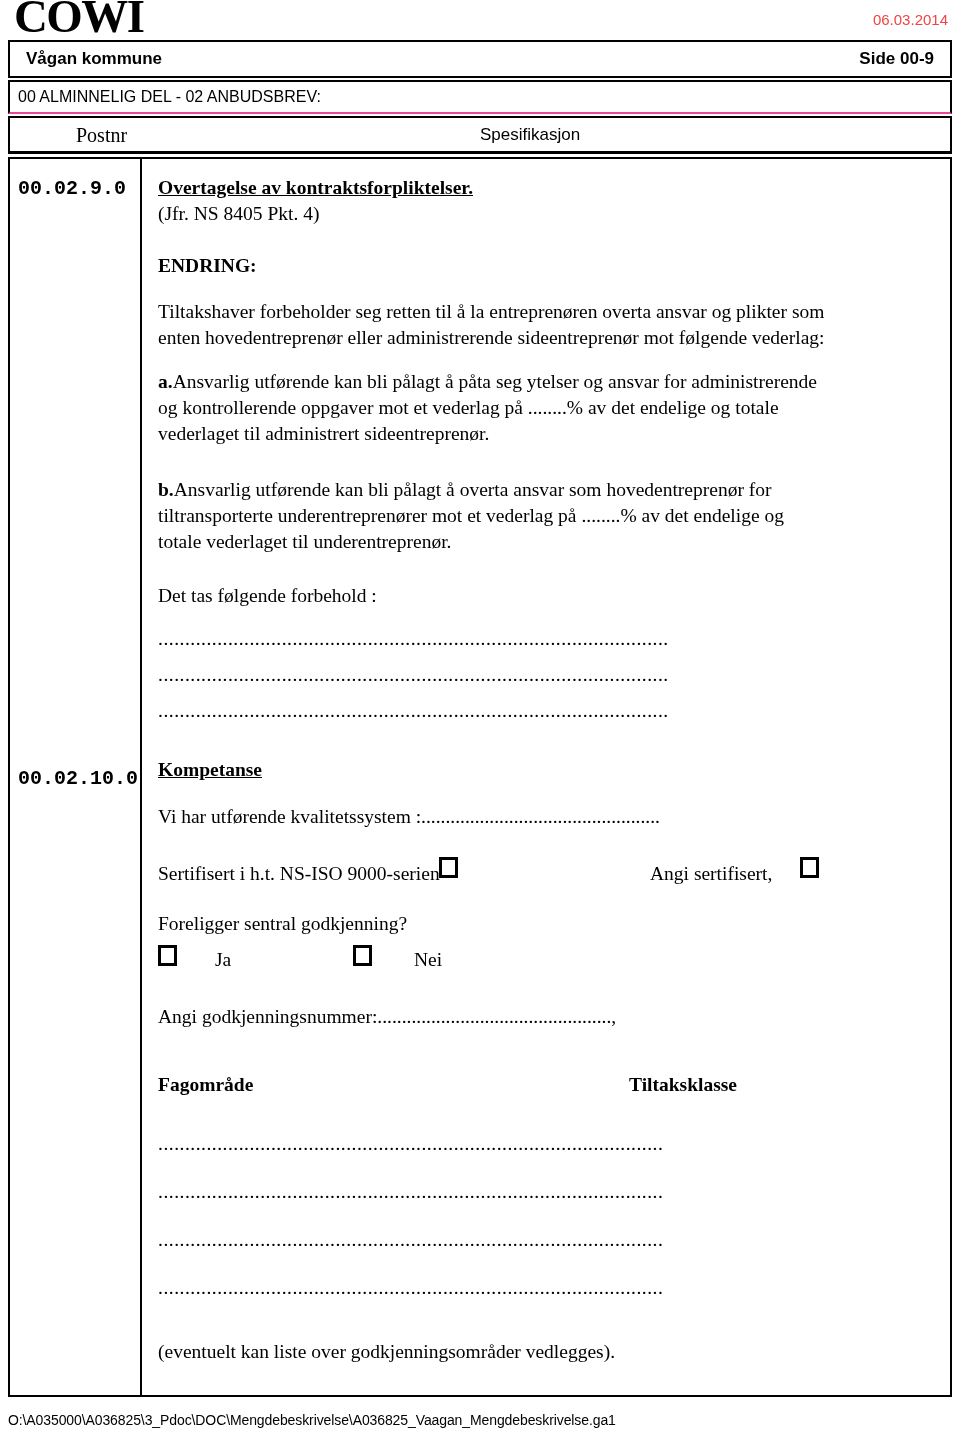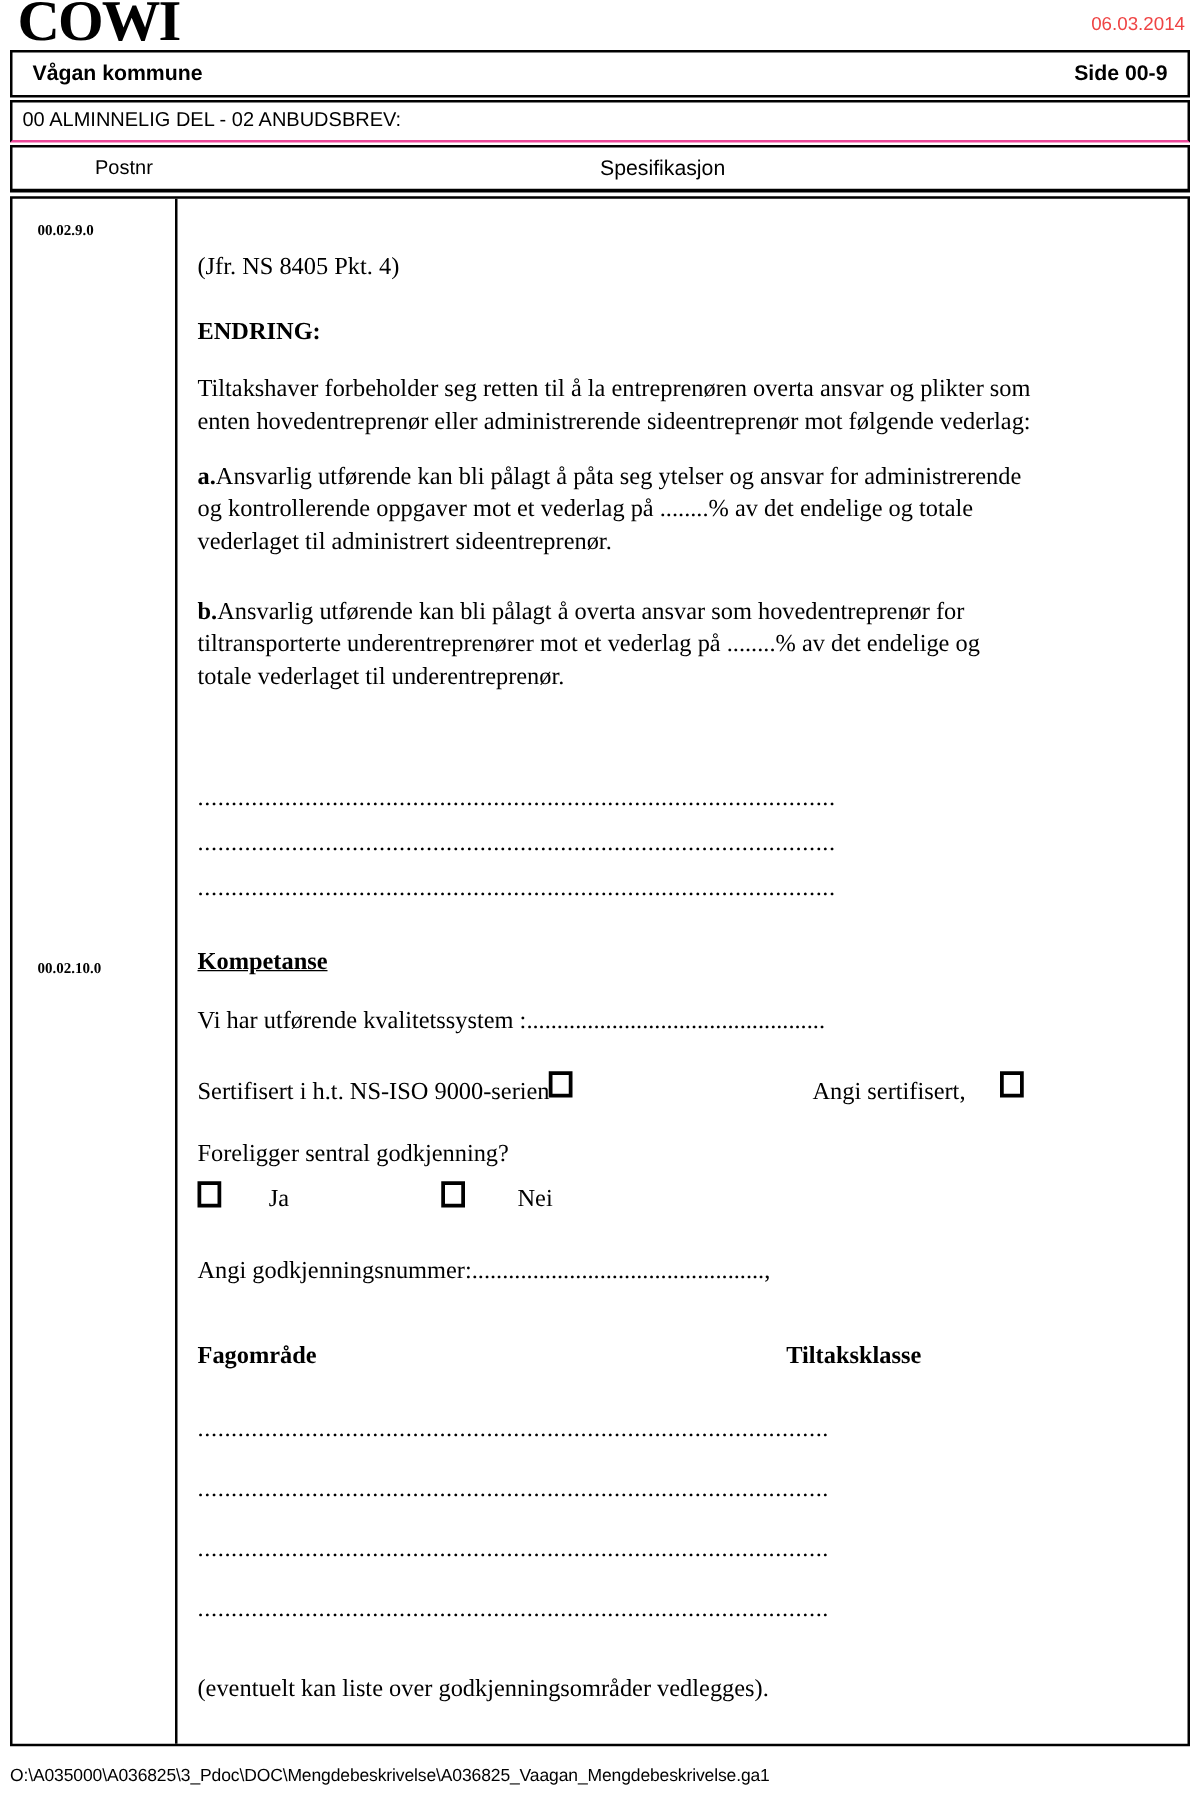--- a/index.html
+++ b/index.html
@@ -108,22 +108,22 @@
     font-family: "Liberation Sans", sans-serif;
     font-size: 16px;
     font-weight: normal;
     white-space: nowrap;
   }
   .hdr-col-postnr {
     position: absolute;
     left: 66px;
     top: 50%;
     transform: translateY(-50%);
-    font-family: Liberation Sans, sans-serif;
-    font-size: 16px;
+    font-family: Liberation Serif, serif;
+    font-size: 20px;
     font-weight: normal;
   }
   .hdr-col-spes {
     position: absolute;
     left: 470px;
     top: 50%;
     transform: translateY(-50%);
     font-family: "Liberation Sans", sans-serif;
     font-size: 17px;
     font-weight: normal;
@@ -144,23 +144,23 @@
     left: 130px;
     top: 0;
     bottom: 0;
     width: 2px;
     background: #000;
   }
 
   
   .postnr {
     position: absolute;
-    left: 20px;
-    font-family: Liberation Serif, serif;
-    font-size: 12px;
+    left: 8px;
+    font-family: Liberation Mono, monospace;
+    font-size: 20px;
     font-weight: bold;
     white-space: nowrap;
   }
 
   
   .content {
     position: absolute;
     left: 132px;
     top: 0;
     right: 0;
@@ -245,35 +245,37 @@
     <span class="hdr-col-spes">Spesifikasjon</span>
   </div>
 
   <div class="body-table">
     <div class="col-divider"></div>
 
     <div class="postnr" style="top:18px;">00.02.9.0</div>
 
     <div class="content">
 
+      <div class="ct uline" style="left:16px; top:16px;">Overtagelse av kontraktsforpliktelser.</div>
 
       <div class="ct" style="left:16px; top:42px;">(Jfr. NS 8405 Pkt. 4)</div>
 
       <div class="ct bold" style="left:16px; top:94px;">ENDRING:</div>
 
       <div class="ct para" style="left:16px; top:140px;">Tiltakshaver forbeholder seg retten til å la entreprenøren overta ansvar og plikter som enten hovedentreprenør eller administrerende sideentreprenør mot følgende vederlag:</div>
 
       <div class="ct para-n" style="left:16px; top:210px;">
         <span class="inline-b">a.</span><span>Ansvarlig utførende kan bli pålagt å påta seg ytelser og ansvar for administrerende og kontrollerende oppgaver mot et vederlag på ........% av det endelige og totale vederlaget til administrert sideentreprenør.</span>
       </div>
 
       <div class="ct para-n" style="left:16px; top:318px;">
         <span class="inline-b">b.</span><span>Ansvarlig utførende kan bli pålagt å overta ansvar som hovedentreprenør for tiltransporterte underentreprenører mot et vederlag på ........% av det endelige og totale vederlaget til underentreprenør.</span>
       </div>
 
+      <div class="ct" style="left:16px; top:424px;">Det tas følgende forbehold :</div>
 
       <div class="dots" style="left:16px; top:470px; width:530px;">...............................................................................................</div>
       <div class="dots" style="left:16px; top:506px; width:530px;">...............................................................................................</div>
       <div class="dots" style="left:16px; top:542px; width:530px;">...............................................................................................</div>
 
       <div class="ct uline" style="left:16px; top:598px;">Kompetanse</div>
 
       <div class="ct" style="left:16px; top:645px;">
         <span>Vi har utførende kvalitetssystem :</span><span>...............................................</span><span>..</span>
       </div>

